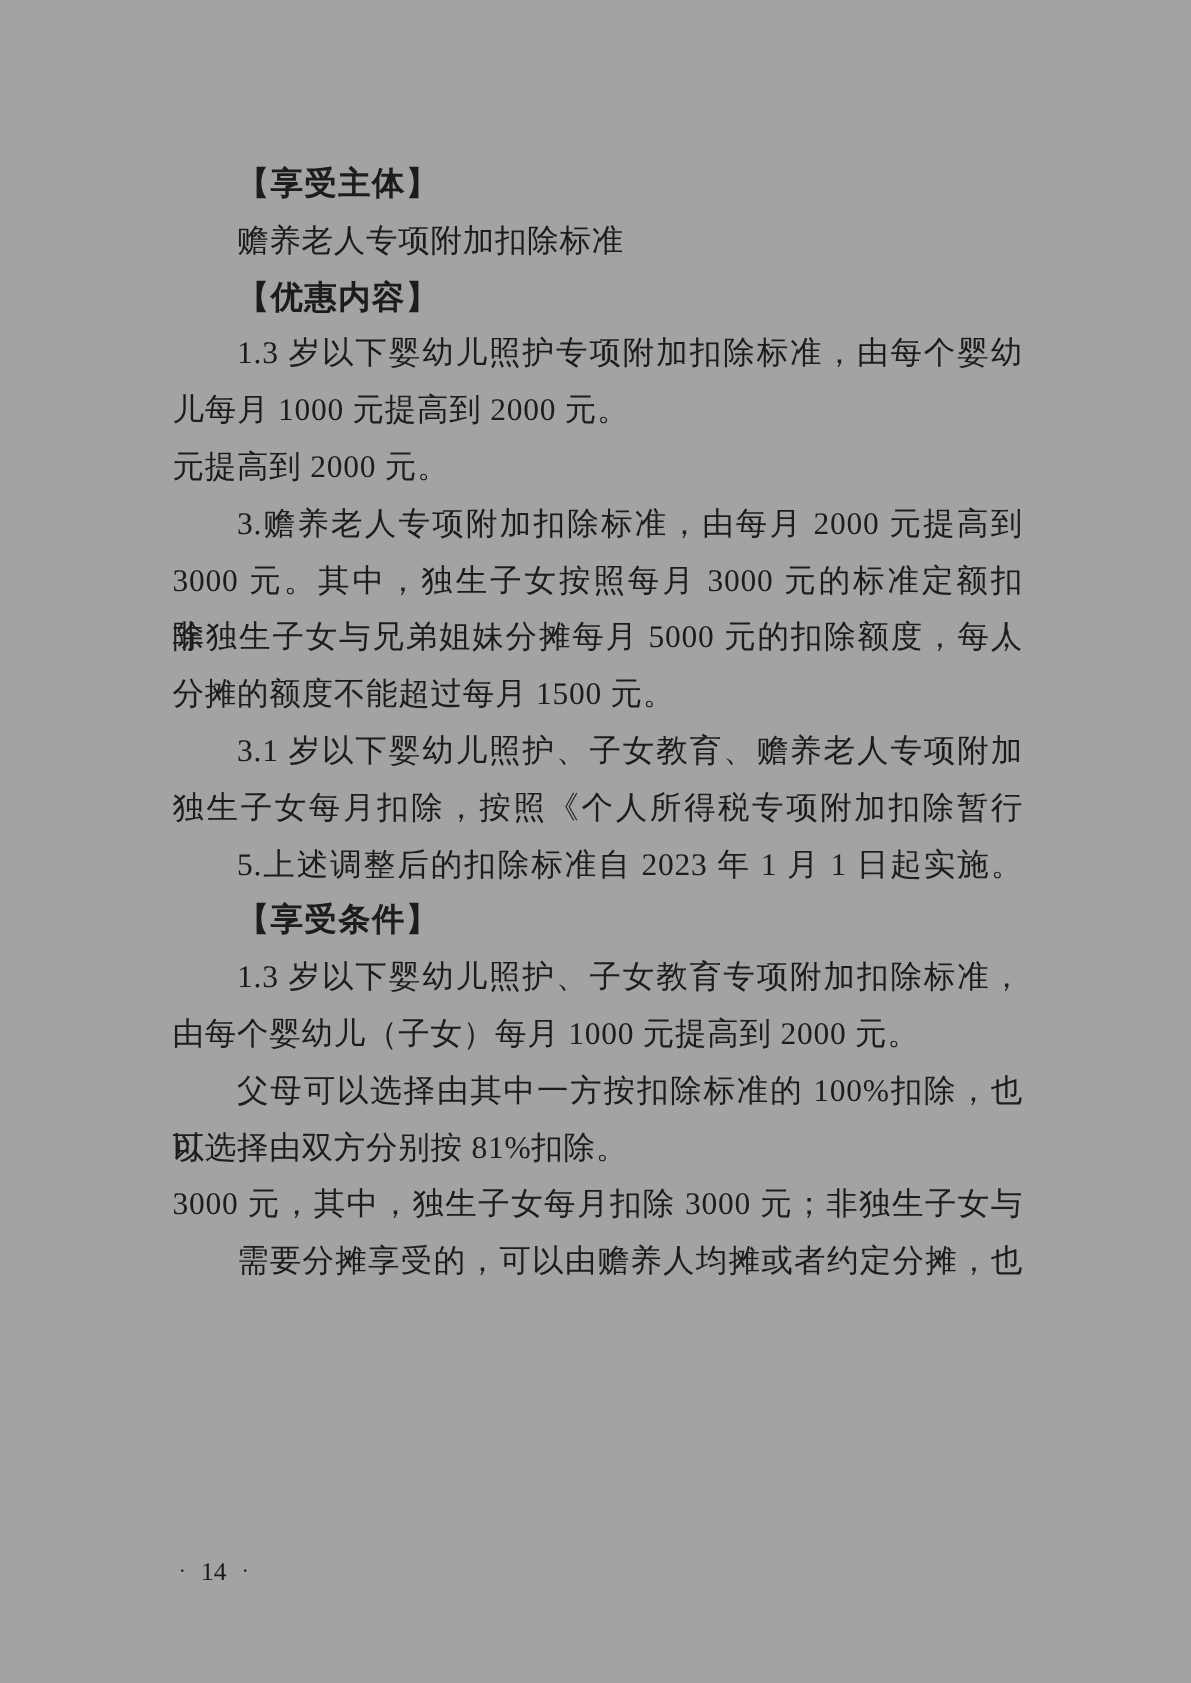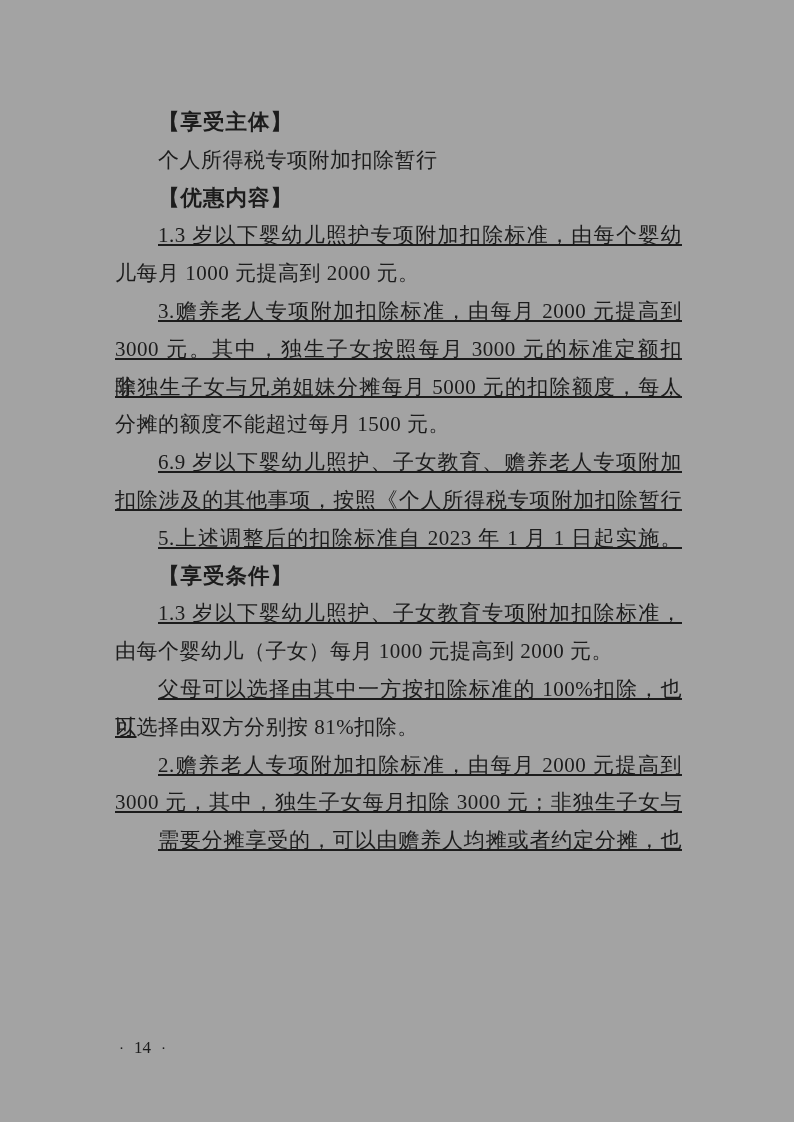--- a/index.html
+++ b/index.html
@@ -31,21 +31,20 @@
     font-size: 21px;
     letter-spacing: 0.5px;
     white-space: nowrap;
     overflow: visible;
   }
   .line.fill {
     white-space: normal;
     text-align: justify;
     text-align-last: justify;
     text-justify: inter-character;
-    text-decoration: underline;
   }
   .line.indent {
     text-indent: 43px;
   }
   .line.heading {
     font-weight: 700;
     font-size: 21.5px;
     letter-spacing: 1px;
   }
   .pagenum {
@@ -63,37 +62,37 @@
     font-size: 15px;
   }
 </style>
 </head>
 <body>
 
 <div class="page">
 
   <main class="content" id="doc-body">
       <p class="line heading indent">【享受主体】</p>
-      <p class="line body indent">个人所得税专项附加扣除暂行</p>
+      <p class="line body indent">赡养老人专项附加扣除标准</p>
       <p class="line heading indent">【优惠内容】</p>
       <p class="line body indent fill">1.3 岁以下婴幼儿照护专项附加扣除标准，由每个婴幼</p>
       <p class="line body">儿每月 1000 元提高到 2000 元。</p>
+      <p class="line body">元提高到 2000 元。</p>
       <p class="line body indent fill">3.赡养老人专项附加扣除标准，由每月 2000 元提高到</p>
       <p class="line body fill">3000 元。其中，独生子女按照每月 3000 元的标准定额扣除；</p>
       <p class="line body fill">非独生子女与兄弟姐妹分摊每月 5000 元的扣除额度，每人</p>
       <p class="line body">分摊的额度不能超过每月 1500 元。</p>
-      <p class="line body indent fill">6.9 岁以下婴幼儿照护、子女教育、赡养老人专项附加</p>
-      <p class="line body fill">扣除涉及的其他事项，按照《个人所得税专项附加扣除暂行</p>
+      <p class="line body indent fill">3.1 岁以下婴幼儿照护、子女教育、赡养老人专项附加</p>
+      <p class="line body fill">独生子女每月扣除，按照《个人所得税专项附加扣除暂行</p>
       <p class="line body indent fill">5.上述调整后的扣除标准自 2023 年 1 月 1 日起实施。</p>
       <p class="line heading indent">【享受条件】</p>
       <p class="line body indent fill">1.3 岁以下婴幼儿照护、子女教育专项附加扣除标准，</p>
       <p class="line body">由每个婴幼儿（子女）每月 1000 元提高到 2000 元。</p>
       <p class="line body indent fill">父母可以选择由其中一方按扣除标准的 100%扣除，也可</p>
       <p class="line body">以选择由双方分别按 81%扣除。</p>
-      <p class="line body indent fill">2.赡养老人专项附加扣除标准，由每月 2000 元提高到</p>
       <p class="line body fill">3000 元，其中，独生子女每月扣除 3000 元；非独生子女与</p>
       <p class="line body indent fill">需要分摊享受的，可以由赡养人均摊或者约定分摊，也</p>
     </main>
 
   <footer class="pagenum">
     <span class="dot">·</span>
     <span>14</span>
     <span class="dot">·</span>
   </footer>
 

